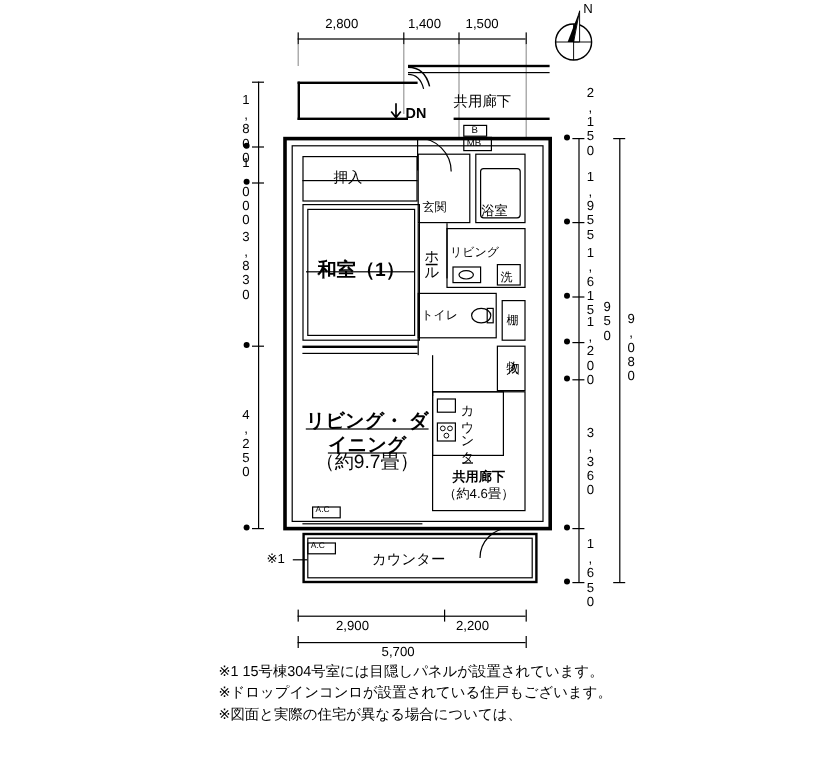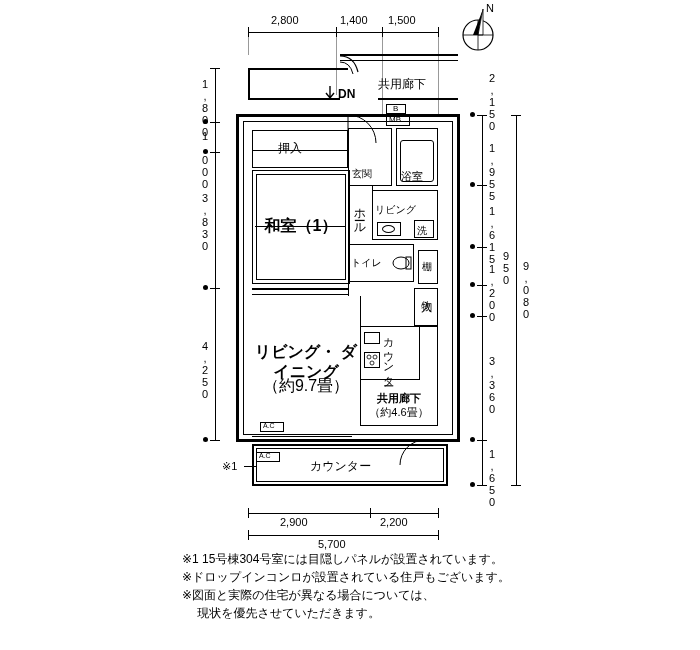--- a/index.html
+++ b/index.html
@@ -194,21 +194,21 @@
       <rect x="14" y="5" width="5" height="12" fill="none" stroke="#000" stroke-width="1"></rect>
     </svg>
   </div>
 
   <div class="abs" style="left:418px;top:250px;width:20px;height:34px;border:1px solid #000;box-sizing:border-box;"></div>
   <div class="abs tiny" style="left:422px;top:260px;font-size:10px;">棚</div>
 
   <div class="abs" style="left:414px;top:288px;width:24px;height:38px;border:1px solid #000;box-sizing:border-box;"></div>
   <div class="abs txt v" style="left:420px;top:292px;font-size:11px;">物入</div>
 
-  <div class="abs room" style="left:254px;top:342px;width:104px;font-weight:bold;">リビング・
+  <div class="abs room" style="left:254px;top:342px;width:104px;font-weight:bold;text-decoration:underline;">リビング・
 ダイニング</div>
   <div class="abs room" style="left:254px;top:376px;width:104px;">（約9.7畳）</div>
 
   <div class="line hline" style="left:252px;top:288px;width:96px;height:2px;"></div>
   <div class="line hline" style="left:252px;top:294px;width:96px;"></div>
 
   <div class="abs" style="left:360px;top:326px;width:78px;height:100px;border:1px solid #000;box-sizing:border-box;"></div>
   <div class="abs room" style="left:360px;top:392px;width:78px;font-weight:bold;font-size:11px;">共用廊下</div>
   <div class="abs room" style="left:360px;top:406px;width:78px;font-size:11px;">（約4.6畳）</div>
 
@@ -243,16 +243,15 @@
         <path d="M25 0 A25 25 0 0 0 0 25" fill="none" stroke="#000" stroke-width="1"></path>
       </svg>
   </div>
 
   <div class="line hline" style="left:252px;top:436px;width:100px;"></div>
   <div class="line hline" style="left:252px;top:440px;width:100px;"></div>
 
   <div class="abs note" style="left:182px;top:550px;width:500px;">※1 15号棟304号室には目隠しパネルが設置されています。</div>
   <div class="abs note" style="left:182px;top:586px;width:500px;">※図面と実際の住宅が異なる場合については、</div>
   <div class="abs note" style="left:182px;top:568px;width:500px;">※ドロップインコンロが設置されている住戸もございます。</div>
-  <div class="abs note" style="left:182px;top:604px;width:500px;">　 現状を優先させていただきます。</div>
 
 
 </div>
 
 </body></html>

